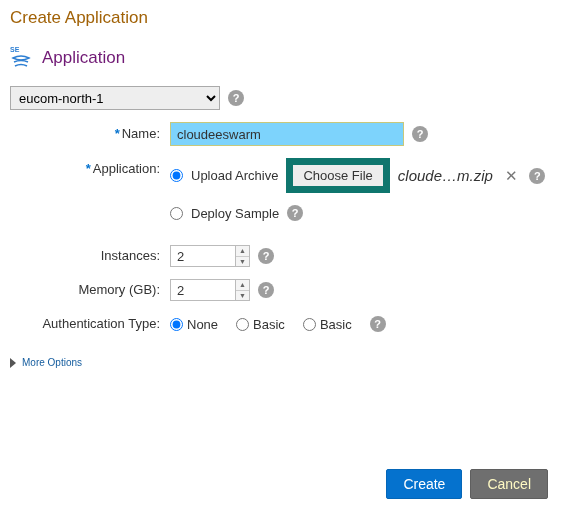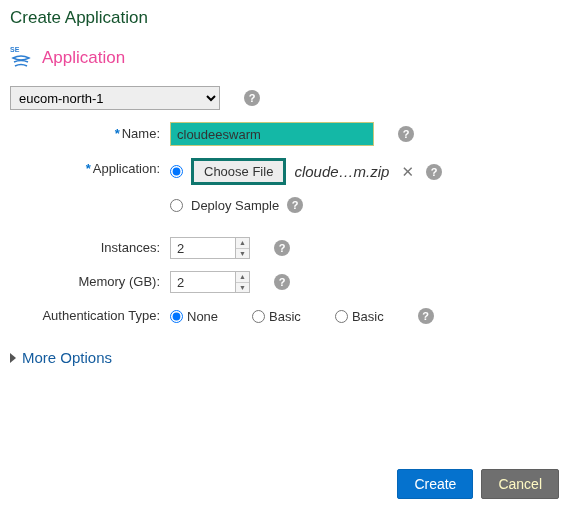--- a/index.html
+++ b/index.html
@@ -10,36 +10,36 @@
     color: #333;
     background: #fff;
     width: 571px;
     height: 511px;
     position: relative;
   }
   .dialog-title {
     font-size: 17px;
     font-weight: 400;
     padding: 8px 10px 12px 10px;
-    color: #14532d;
+    color: #a16207;
   }
   .section {
     display: flex;
     align-items: center;
     gap: 8px;
     padding: 4px 10px 10px 10px;
   }
   .java-icon {
     width: 24px;
     text-align: center;
   }
   .java-icon svg { display: block; }
   .section-title {
     font-size: 17px;
-    color: #ec4899;
+    color: #701a75;
   }
   .form {
     padding: 4px 10px 0 10px;
   }
   .row {
     display: flex;
     align-items: center;
     margin-bottom: 12px;
   }
   .row.top { align-items: flex-start; }
@@ -47,36 +47,36 @@
     width: 160px;
     text-align: right;
     padding-right: 10px;
     color: #333;
     line-height: 22px;
   }
   .req { color: #0572ce; font-weight: bold; margin-right: 2px; }
   .field-cell {
     display: flex;
     align-items: center;
-    gap: 24px;
+    gap: 8px;
     flex-wrap: wrap;
   }
   select.region {
     width: 210px;
     height: 24px;
     border: 1px solid #aaa;
     background: #eee;
     font-size: 13px;
     padding: 0 4px;
   }
   input.name {
-    width: 204px;
+    width: 234px;
     height: 24px;
     border: 1px solid #c8c87a;
-    background: #14b8a6;
+    background: #7dd3fc;
     padding: 0 6px;
     font-size: 13px;
     color: #333;
   }
   .help {
     width: 16px; height: 16px;
     border-radius: 50%;
     background: #9e9e9e;
     color: #fff;
     font-size: 11px;
@@ -88,21 +88,21 @@
   .radio-row {
     display: flex;
     align-items: center;
     gap: 8px;
     margin-bottom: 12px;
   }
   .radio-label {
     color: #333;
   }
   .choose-btn {
-    border: 3px solid #0f766e;
+    border: 7px solid #0f766e;
     background: #ededed;
     color: #333;
     padding: 3px 10px;
     font-size: 13px;
     cursor: pointer;
   }
   .filename {
     color: #333;
     font-size: 15px;
     font-style: italic;
@@ -149,31 +149,31 @@
     gap: 4px;
     margin-right: 10px;
   }
   .more-opts {
     display: flex;
     align-items: center;
     gap: 6px;
     padding: 10px;
     color: #145c9e;
     cursor: pointer;
-    font-size: 15px;
+    font-size: 10px;
   }
   .more-opts .tri {
     width: 0; height: 0;
     border-top: 5px solid transparent;
     border-bottom: 5px solid transparent;
     border-left: 6px solid #555;
   }
   .footer {
     position: absolute;
-    right: 12px;
+    right: 23px;
     bottom: 12px;
     display: flex;
     gap: 8px;
   }
   .btn {
     border: 1px solid transparent;
     padding: 6px 16px;
     font-size: 14px;
     border-radius: 2px;
     cursor: pointer;
@@ -224,20 +224,21 @@
       <input class="name" type="text" value="cloudeeswarm" style="">
       <span class="help">?</span>
     </div>
   </div>
 
   <div class="row top">
     <div class="label-cell"><span class="req">*</span><span>Application:</span></div>
     <div class="field-cell" style="display:block;">
       <div class="radio-row">
         <input type="radio" name="appsrc" checked="" style="">
+        <span class="radio-label">Upload Archive</span>
         <button class="choose-btn">Choose File</button>
         <span class="filename">cloude…m.zip</span>
         <span class="clear-x">✕</span>
         <span class="help">?</span>
       </div>
       <div class="radio-row">
         <input type="radio" name="appsrc" style="">
         <span class="radio-label">Deploy Sample</span>
         <span class="help">?</span>
       </div>

